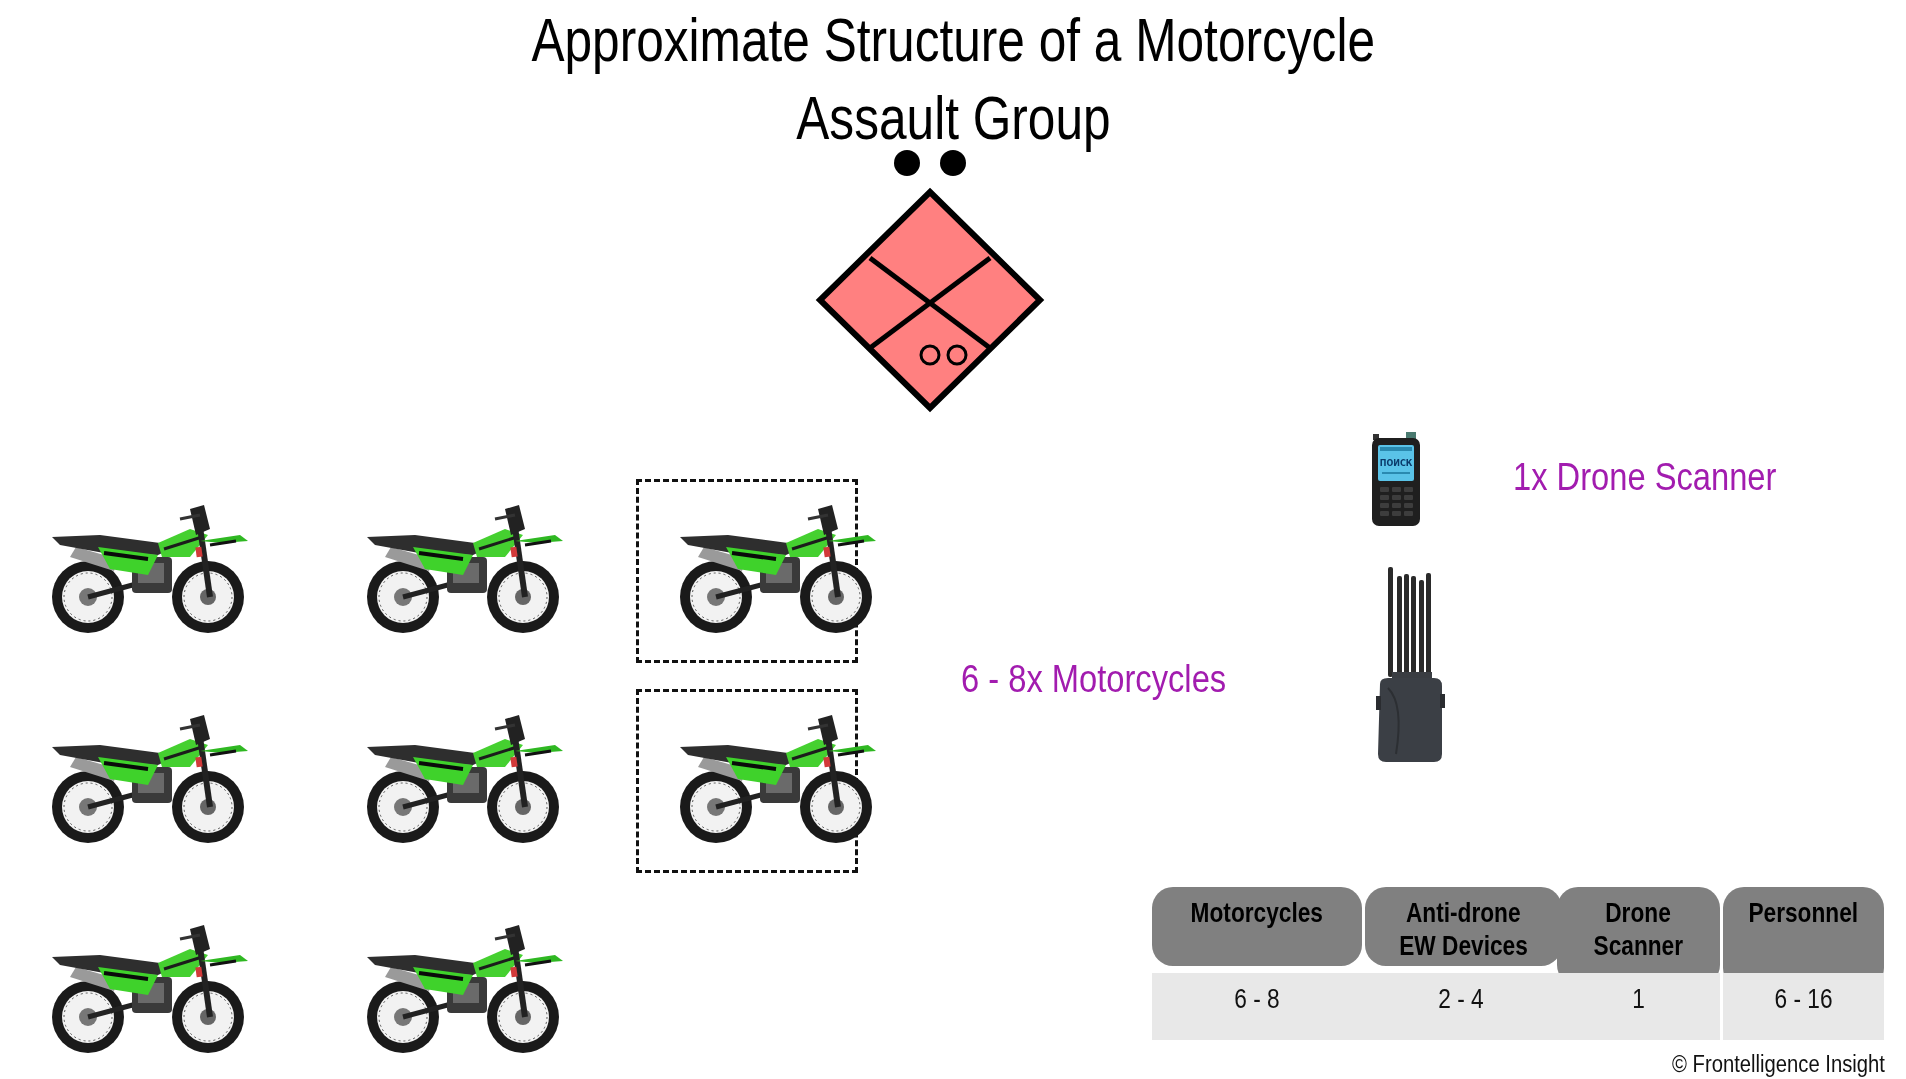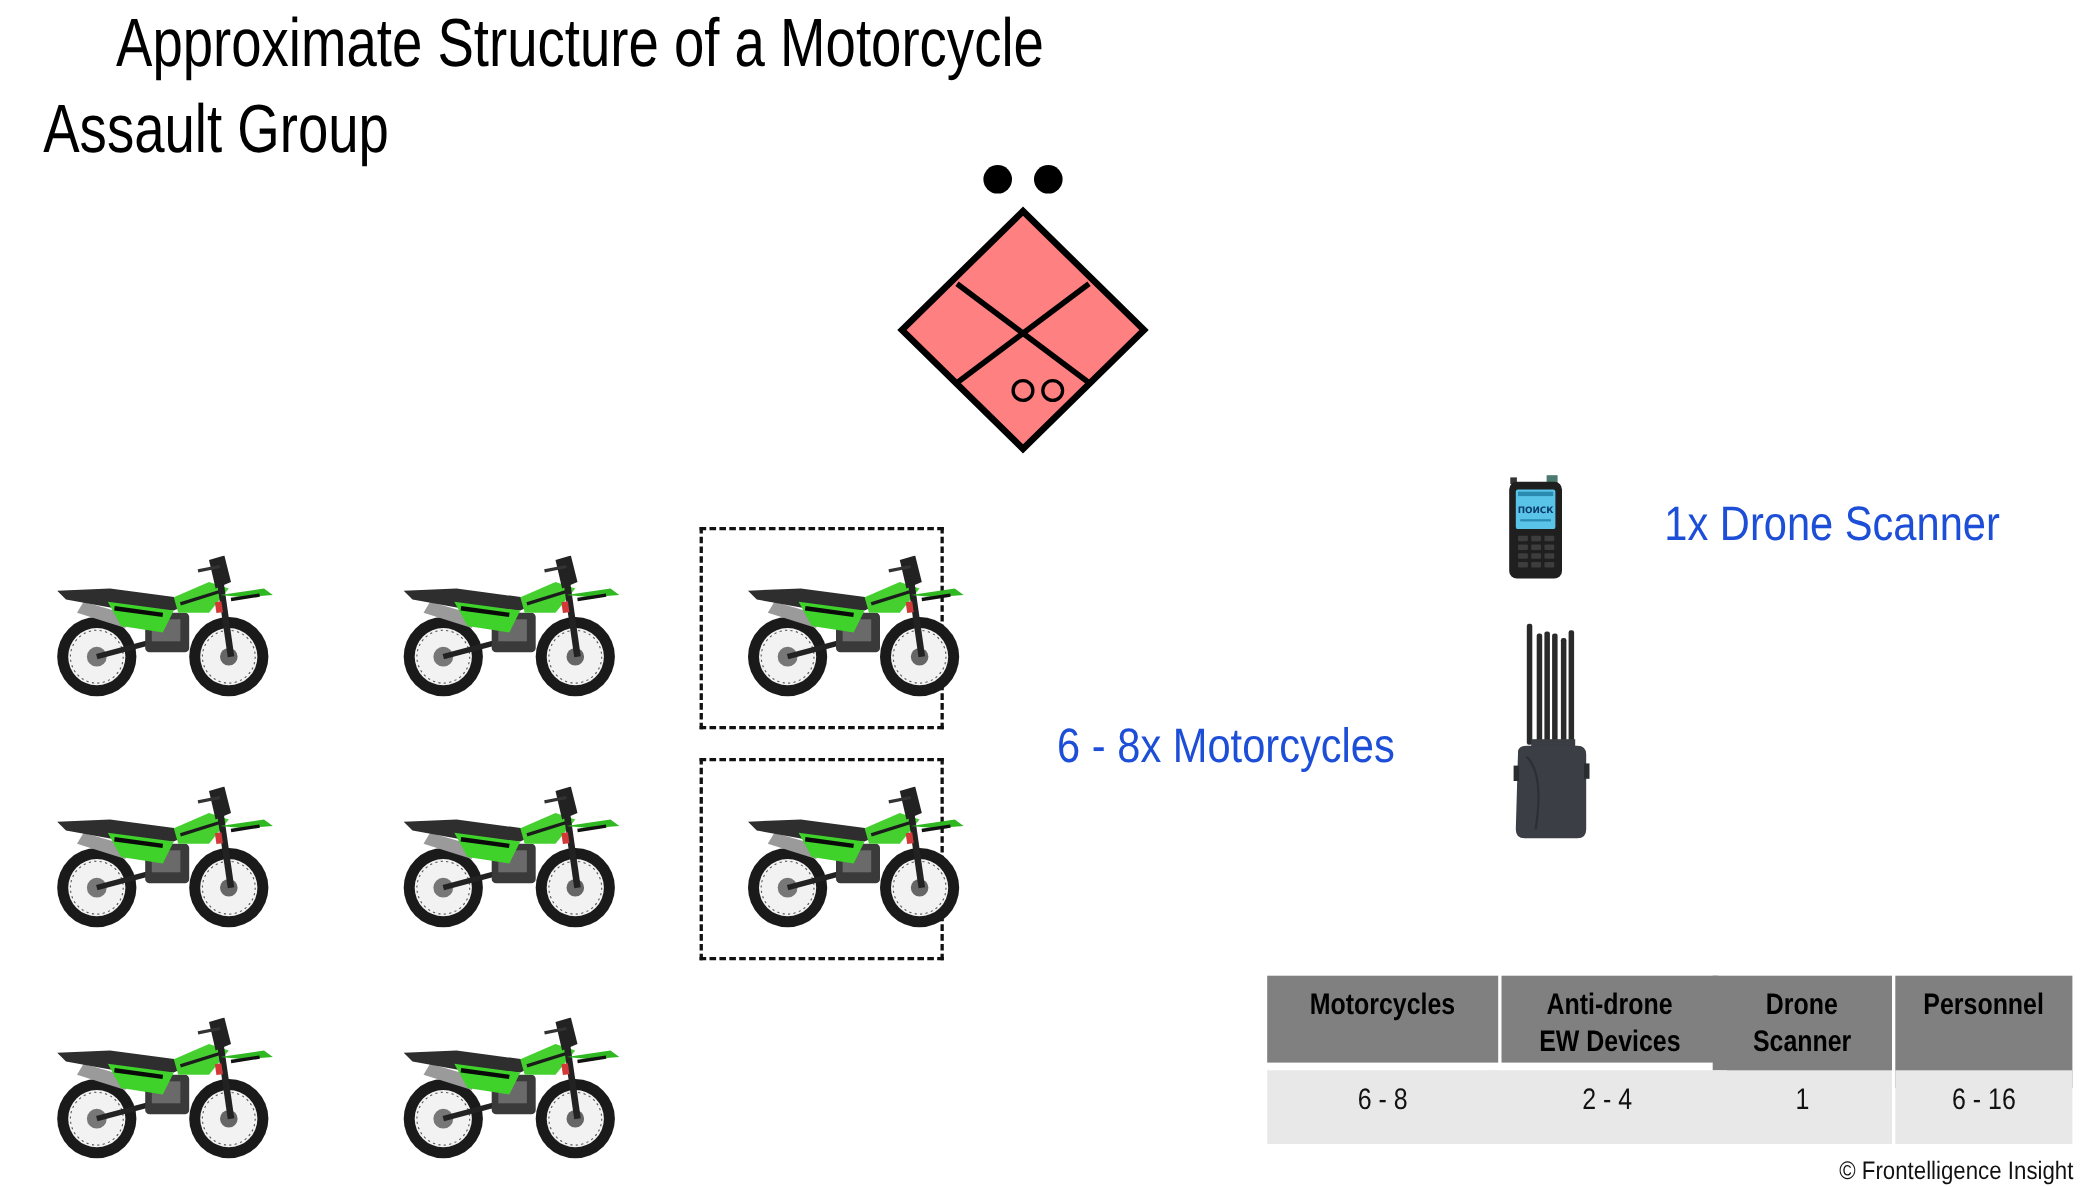--- a/index.html
+++ b/index.html
@@ -2,34 +2,34 @@
 <html><head>
 <meta charset="utf-8">
 <style>
   html, body { margin: 0; padding: 0; background: #ffffff; }
   body { width: 1906px; height: 1079px; position: relative; overflow: hidden;
          font-family: "Liberation Sans", "DejaVu Sans", sans-serif; color: #111; }
   .abs { position: absolute; }
   .narrow { display: inline-block; transform-origin: left top; white-space: nowrap; }
 
   
-  .title-line { position: absolute; left: 0; width: 1906px; text-align: left; font-size: 62px; line-height: 62px; color: #000; }
+  .title-line { position: absolute; left: 0; width: 1906px; text-align: center; font-size: 62px; line-height: 62px; color: #000; }
   .title-line span { display: inline-block; transform: scaleX(0.80); transform-origin: center top; white-space: nowrap; }
   #t1 { top: 9px; }
   #t2 { top: 87px; }
 
   
-  .label { position: absolute; font-size: 44px; line-height: 44px; color: #1d4ed8; white-space: nowrap; text-decoration: underline; }
+  .label { position: absolute; font-size: 38px; line-height: 44px; color: #a21caf; white-space: nowrap; text-decoration: underline; }
   .label .narrow { transform: scaleX(0.86); }
 
   
   .dash-box { position: absolute; border: 3px dashed #111; box-sizing: border-box; }
   .tbl { position: absolute; left: 1152px; top: 887px; width: 732px; }
   .th, .td { position: absolute; box-sizing: border-box; text-align: center; }
-  .th { background: #808080; color: #000; font-weight: bold; font-size: 27px; line-height: 33px; padding-top: 10px; }
+  .th { background: #808080; color: #000; font-weight: bold; font-size: 27px; line-height: 33px; padding-top: 10px; border-radius: 21px; }
   .td { background: #e8e8e8; color: #111; font-size: 27px; line-height: 33px; padding-top: 10px; }
   .th span, .td span { display: inline-block; transform: scaleX(0.84); transform-origin: center top; white-space: nowrap; }
 
   .copyright { position: absolute; left: 1672px; top: 1050px; font-size: 23px; line-height: 28px; color: #111; white-space: nowrap; }
   .copyright span { display: inline-block; transform: scaleX(0.88); transform-origin: left top; }
 
   .bike { position: absolute; width: 212px; height: 130px; }
 </style>
 </head>
 <body>

